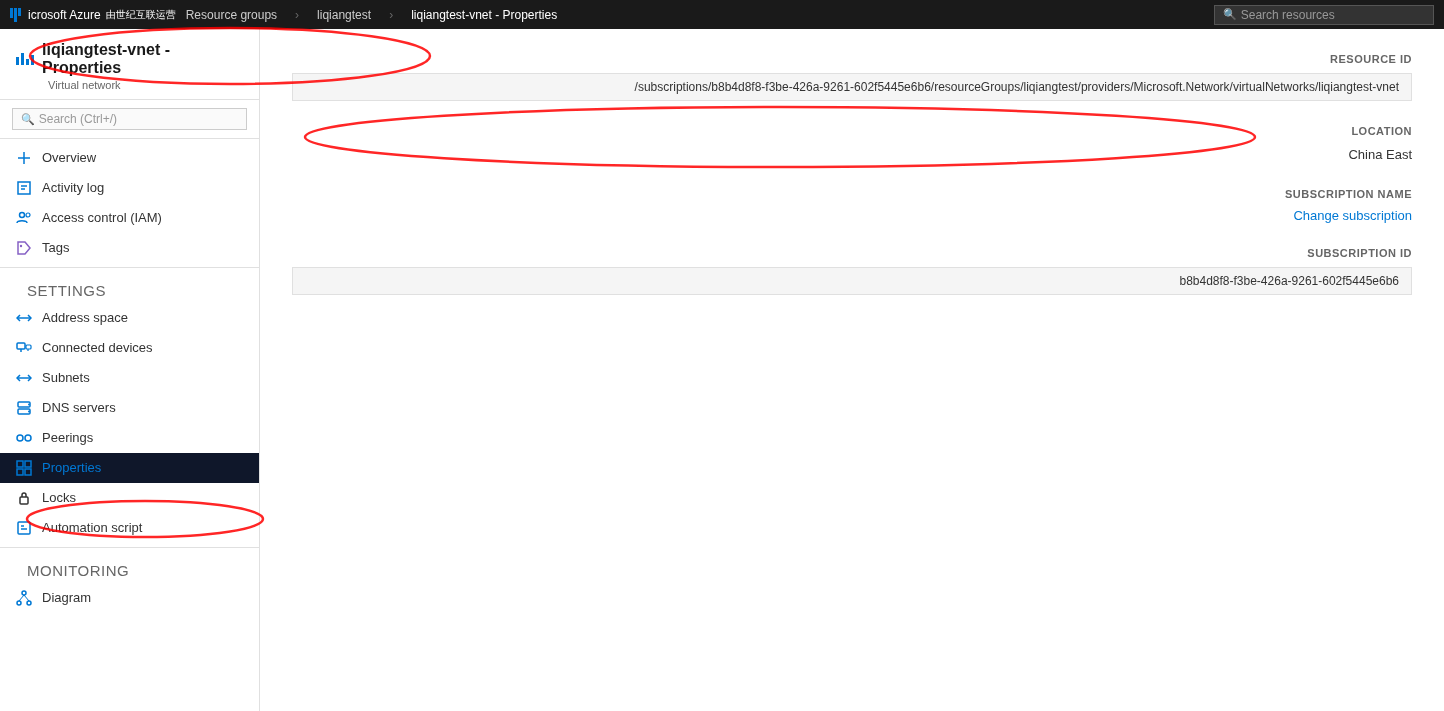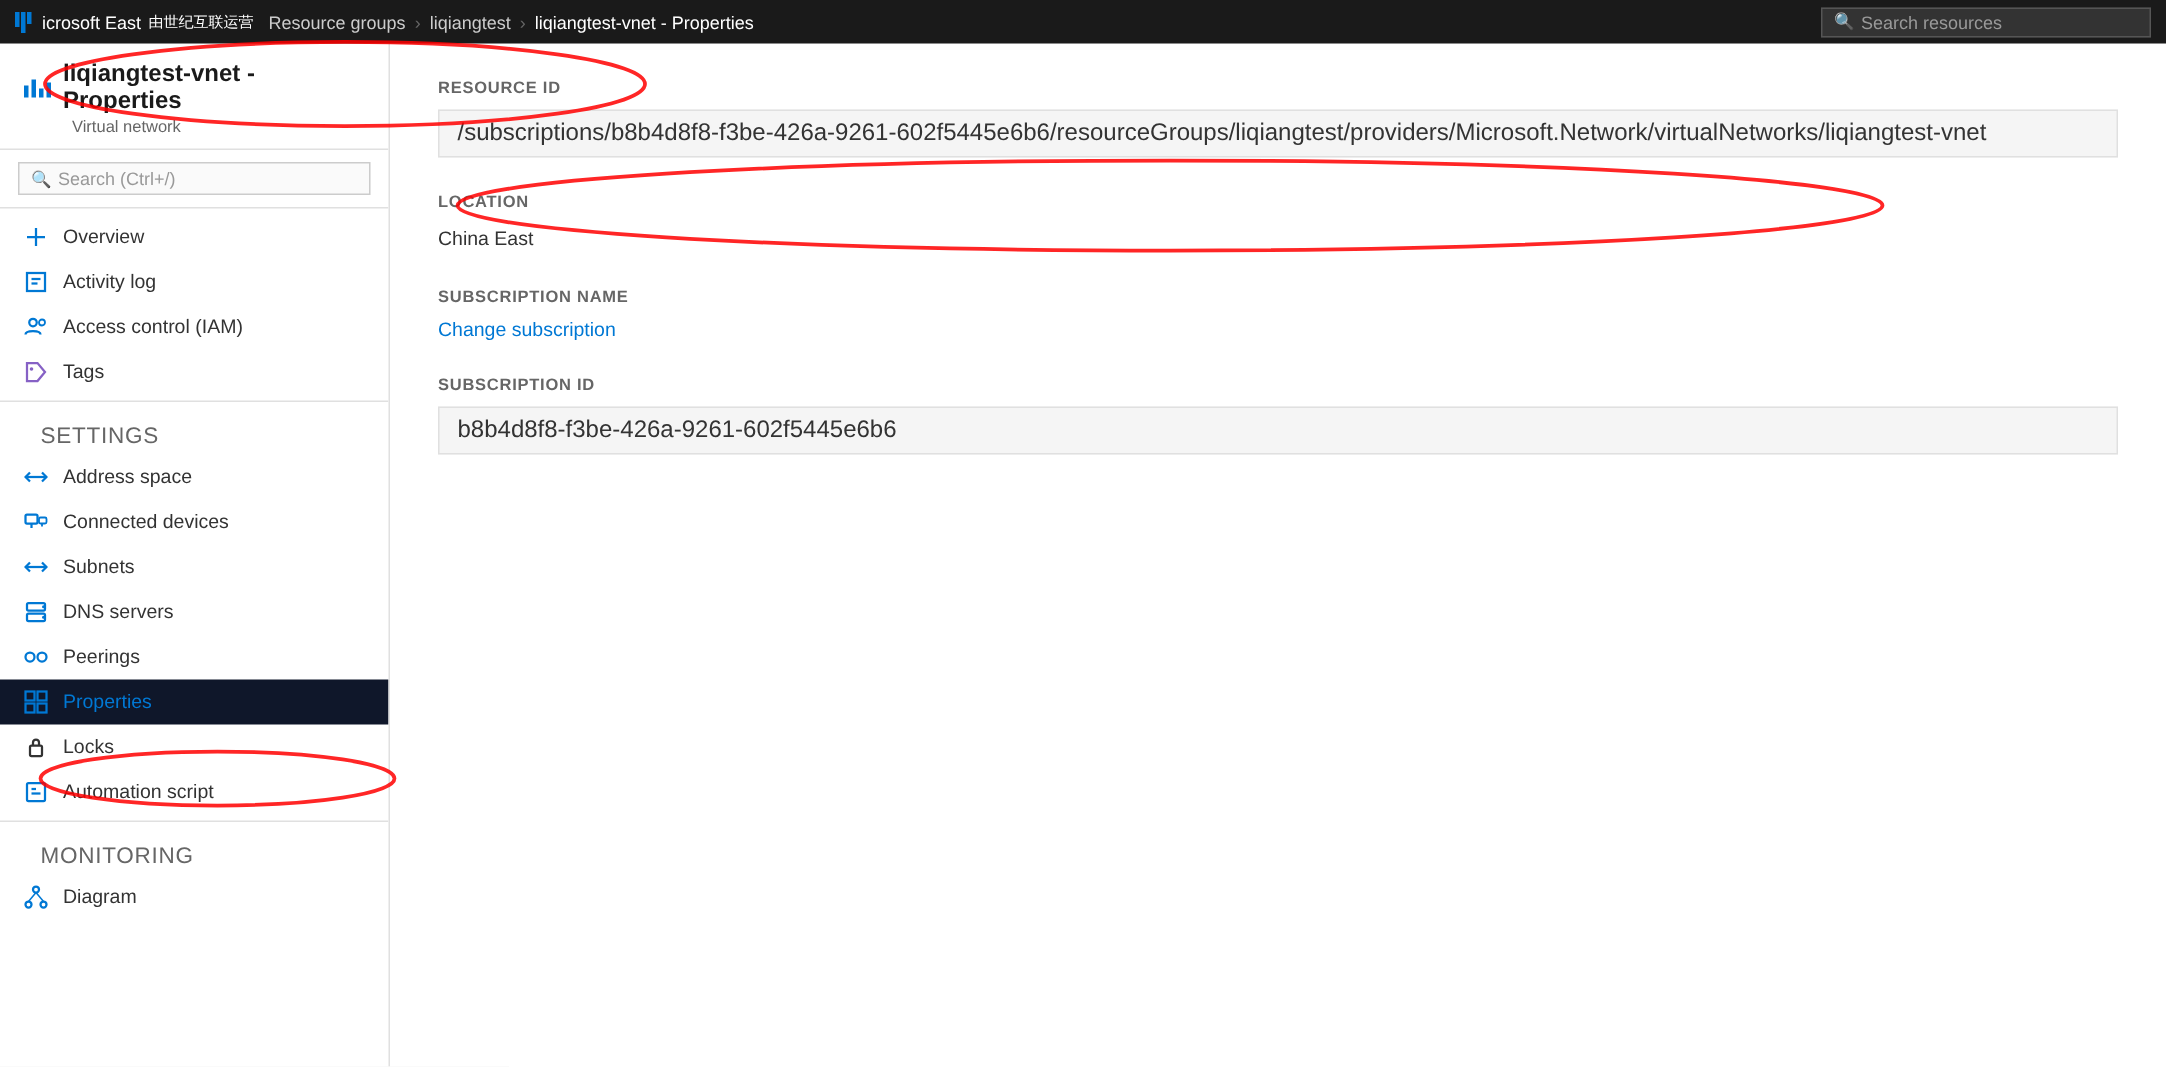--- a/index.html
+++ b/index.html
@@ -26,21 +26,21 @@
       gap: 1px;
       margin-right: 4px;
     }
     .azure-logo-bar {
       width: 3px;
       background: #0078d4;
     }
     .nav-breadcrumb {
       display: flex;
       align-items: center;
-      gap: 6px;
+      gap: 18px;
       margin-left: 10px;
       font-size: 12px;
       color: #ccc;
     }
     .nav-breadcrumb a {
       color: #ccc;
       text-decoration: none;
       cursor: pointer;
     }
     .breadcrumb-sep { color: #666; }
@@ -174,40 +174,41 @@
       text-transform: uppercase;
       margin-left: 11px;
     }
 
     
     .content-area {
       flex: 1;
       background: #fff;
       padding: 24px 32px;
       overflow-y: auto;
+      text-align: right;
     }
 
     .content-section {
       margin-bottom: 24px;
     }
 
     .field-label {
       font-size: 11px;
       font-weight: 600;
       color: #666;
       letter-spacing: 0.5px;
       text-transform: uppercase;
       margin-bottom: 8px;
     }
 
     .field-value-box {
       background: #f5f5f5;
       border: 1px solid #e0e0e0;
       padding: 6px 12px;
-      font-size: 16px;
+      font-size: 12px;
       color: #333;
       white-space: nowrap;
       overflow: hidden;
       text-overflow: ellipsis;
     }
 
     .field-value-text {
       font-size: 13px;
       color: #333;
       padding: 2px 0;
@@ -248,21 +249,21 @@
 
 <div class="page-wrapper">
 
   <div class="top-nav">
     <div class="azure-logo">
       <div class="azure-logo-bars">
         <div class="azure-logo-bar" style="height:10px; width:3px;"></div>
         <div class="azure-logo-bar" style="height:14px; width:3px;"></div>
         <div class="azure-logo-bar" style="height:8px; width:3px;"></div>
       </div>
-      <span style="color:#fff;font-size:12px;">icrosoft East</span>
+      <span style="color:#fff;font-size:12px;">icrosoft Azure</span>
       <span style="color:#fff;font-size:10px;margin-left:2px;">由世纪互联运营</span>
     </div>
     <div class="nav-breadcrumb">
       <a>Resource groups</a>
       <span class="breadcrumb-sep">›</span>
       <a>liqiangtest</a>
       <span class="breadcrumb-sep">›</span>
       <span class="breadcrumb-current">liqiangtest-vnet - Properties</span>
     </div>
     <div class="search-bar">

